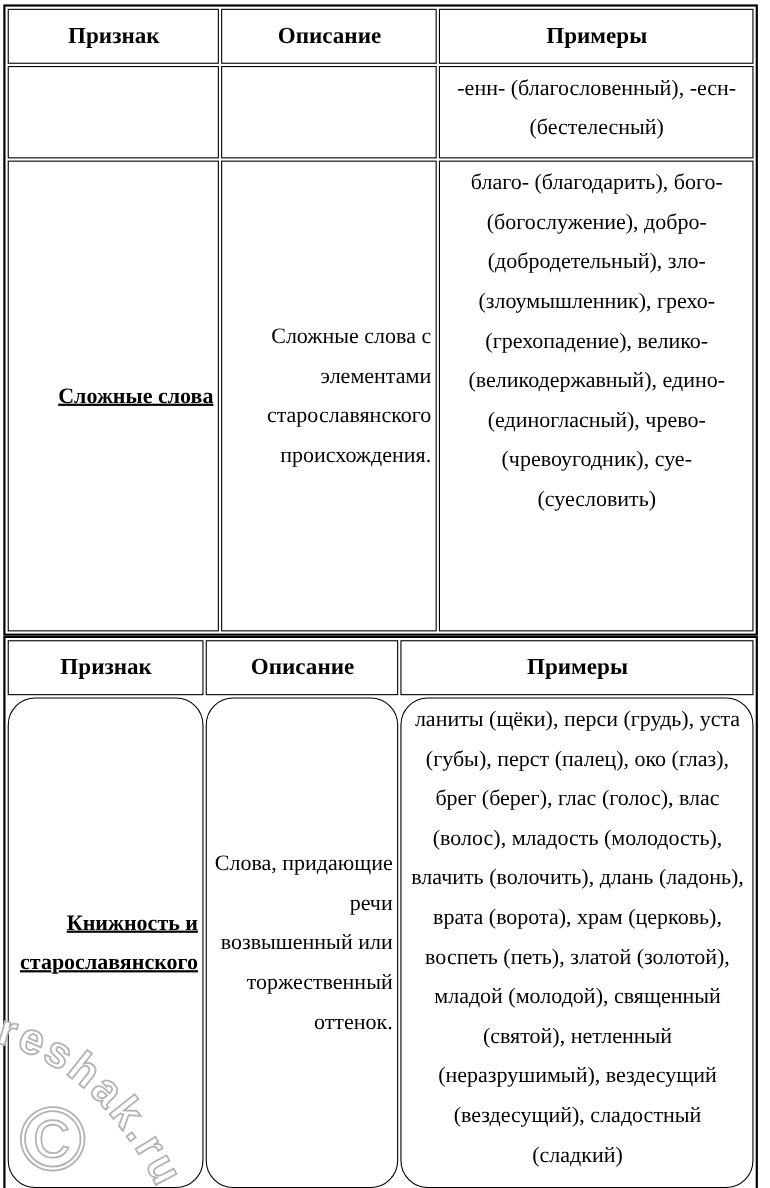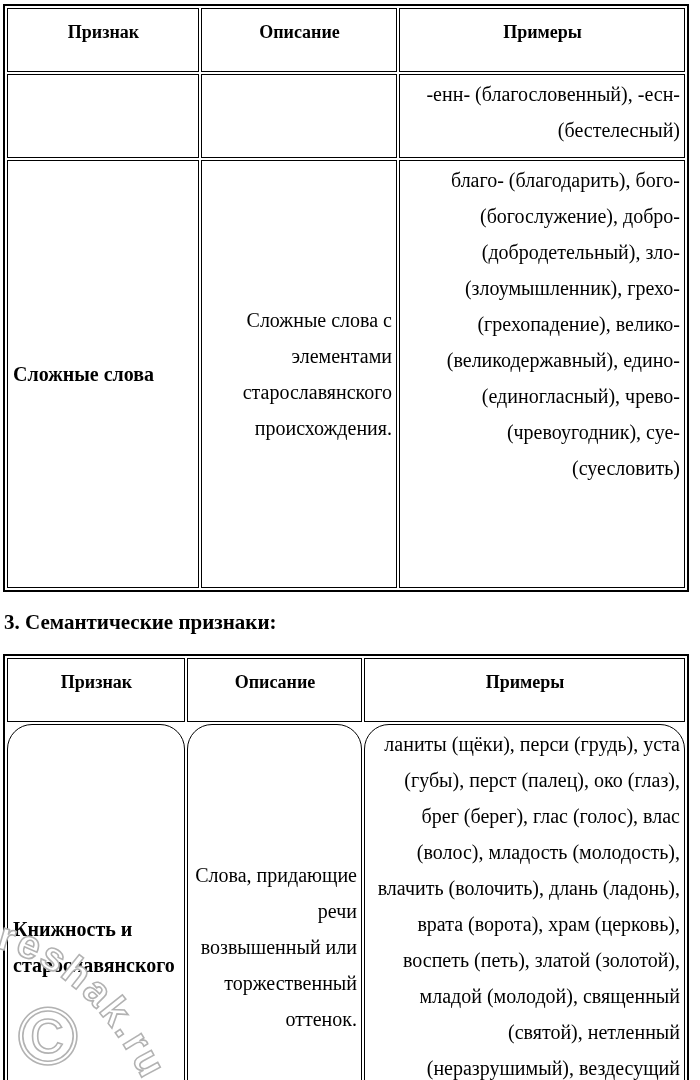--- a/index.html
+++ b/index.html
@@ -26,40 +26,41 @@
   table.doc-table th,
   table.doc-table td {
     border: 1px solid #000000;
     font-size: 20px;
     line-height: 36px;
     padding: 1px 4px 2px 5px;
     overflow: hidden;
     background: #ffffff;
   }
   table.doc-table th {
-    font-size: 18px;
+    font-size: 21px;
     font-weight: bold;
     text-align: center;
     vertical-align: top;
     padding-top: 5px;
-    height: 64px;
+    height: 50px;
   }
   td.cell-feature {
     font-weight: bold;
     vertical-align: middle;
-    text-align: left;
+    text-align: right;
+    text-decoration: underline;
   }
   td.cell-desc {
     vertical-align: middle;
     text-align: right;
     font-family: Liberation Serif, serif;
   }
   td.cell-examples {
     vertical-align: top;
-    text-align: right;
+    text-align: center;
   }
   .t1 .r1 td { height: 84px; }
   .t1 .r2 td { height: 428px; }
   .t2 .r1 td { height: 446px; border-radius: 25px; }
   h2.section-heading {
     font-size: 21px;
     font-weight: bold;
     margin: 17px 0 19px 1px;
     line-height: 26px;
   }
@@ -95,21 +96,20 @@
         <td class="cell-examples">-енн- (благословенный), -есн- (бестелесный)</td>
       </tr>
       <tr class="r2">
         <td class="cell-feature">Сложные слова</td>
         <td class="cell-desc">Сложные слова с элементами старославянского происхождения.</td>
         <td class="cell-examples">благо- (благодарить), бого- (богослужение), добро- (добродетельный), зло- (злоумышленник), грехо- (грехопадение), велико- (великодержавный), едино- (единогласный), чрево- (чревоугодник), суе- (суесловить)</td>
       </tr>
     </tbody>
   </table>
 
-  <h2 class="section-heading">3. Семантические признаки:</h2>
 
   <table class="doc-table t2">
     <colgroup>
       <col style="width:178px">
       <col style="width:175px">
       <col style="width:321px">
     </colgroup>
     <thead>
       <tr>
         <th>Признак</th>

